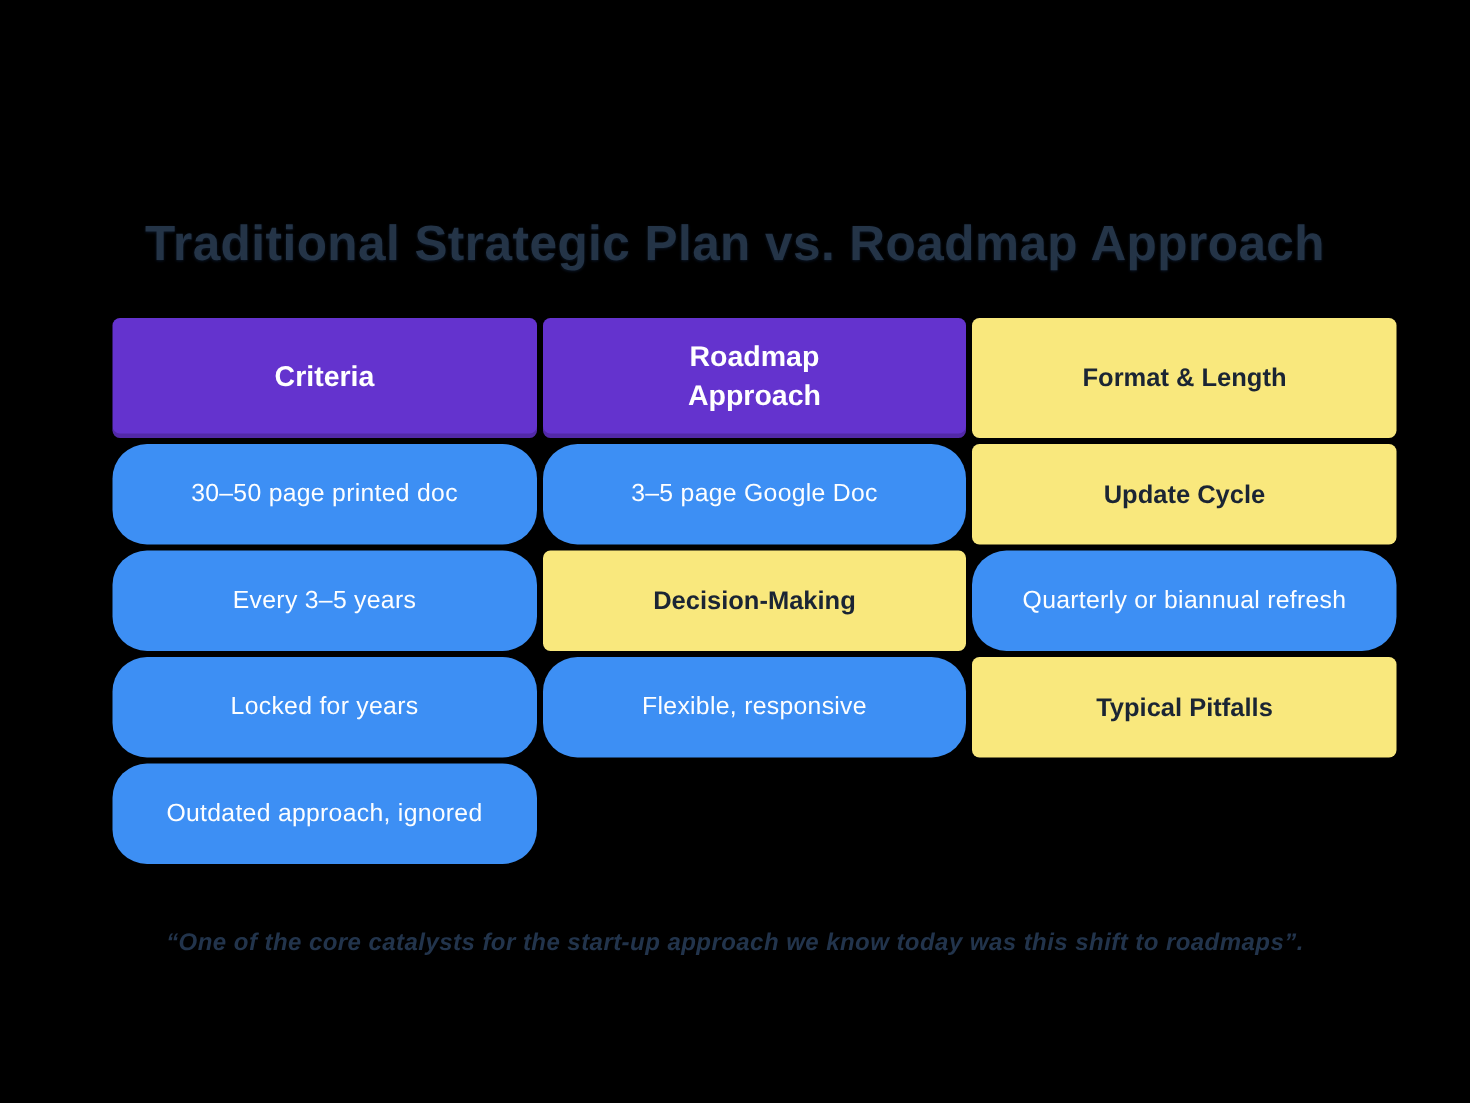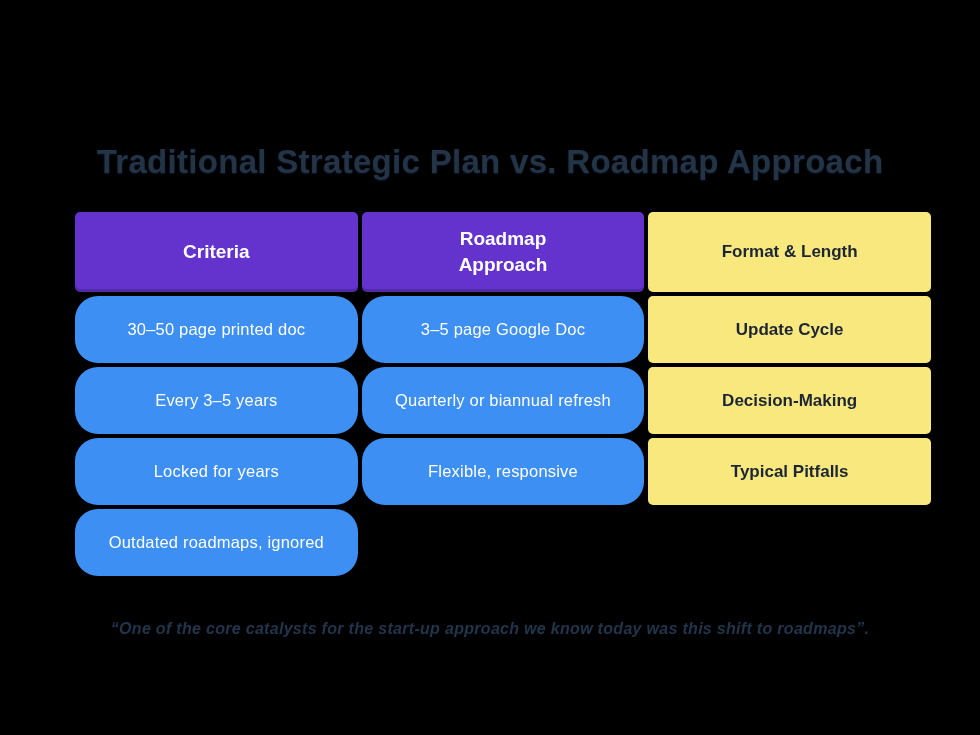--- a/index.html
+++ b/index.html
@@ -111,38 +111,38 @@
     <div class="cell value">
       <span>3–5 page Google Doc</span>
     </div>
 
     <div class="cell criteria">
       <span>Update Cycle</span>
     </div>
     <div class="cell value">
       <span>Every 3–5 years</span>
     </div>
+    <div class="cell criteria">
+      <span>Decision-Making</span>
+    </div>
+
     <div class="cell value">
       <span>Quarterly or biannual refresh</span>
-    </div>
-
-    <div class="cell criteria">
-      <span>Decision-Making</span>
     </div>
     <div class="cell value">
       <span>Locked for years</span>
     </div>
     <div class="cell value">
       <span>Flexible, responsive</span>
     </div>
 
     <div class="cell criteria">
       <span>Typical Pitfalls</span>
     </div>
     <div class="cell value">
-      <span>Outdated roadmaps, ignored</span>
+      <span>Outdated approach, ignored</span>
     </div>
 
   </div>
 
   <p class="footer-quote">“One of the core catalysts for the start-up approach we know today was this shift to roadmaps”.</p>
 
 </div>
 
 </body></html>

